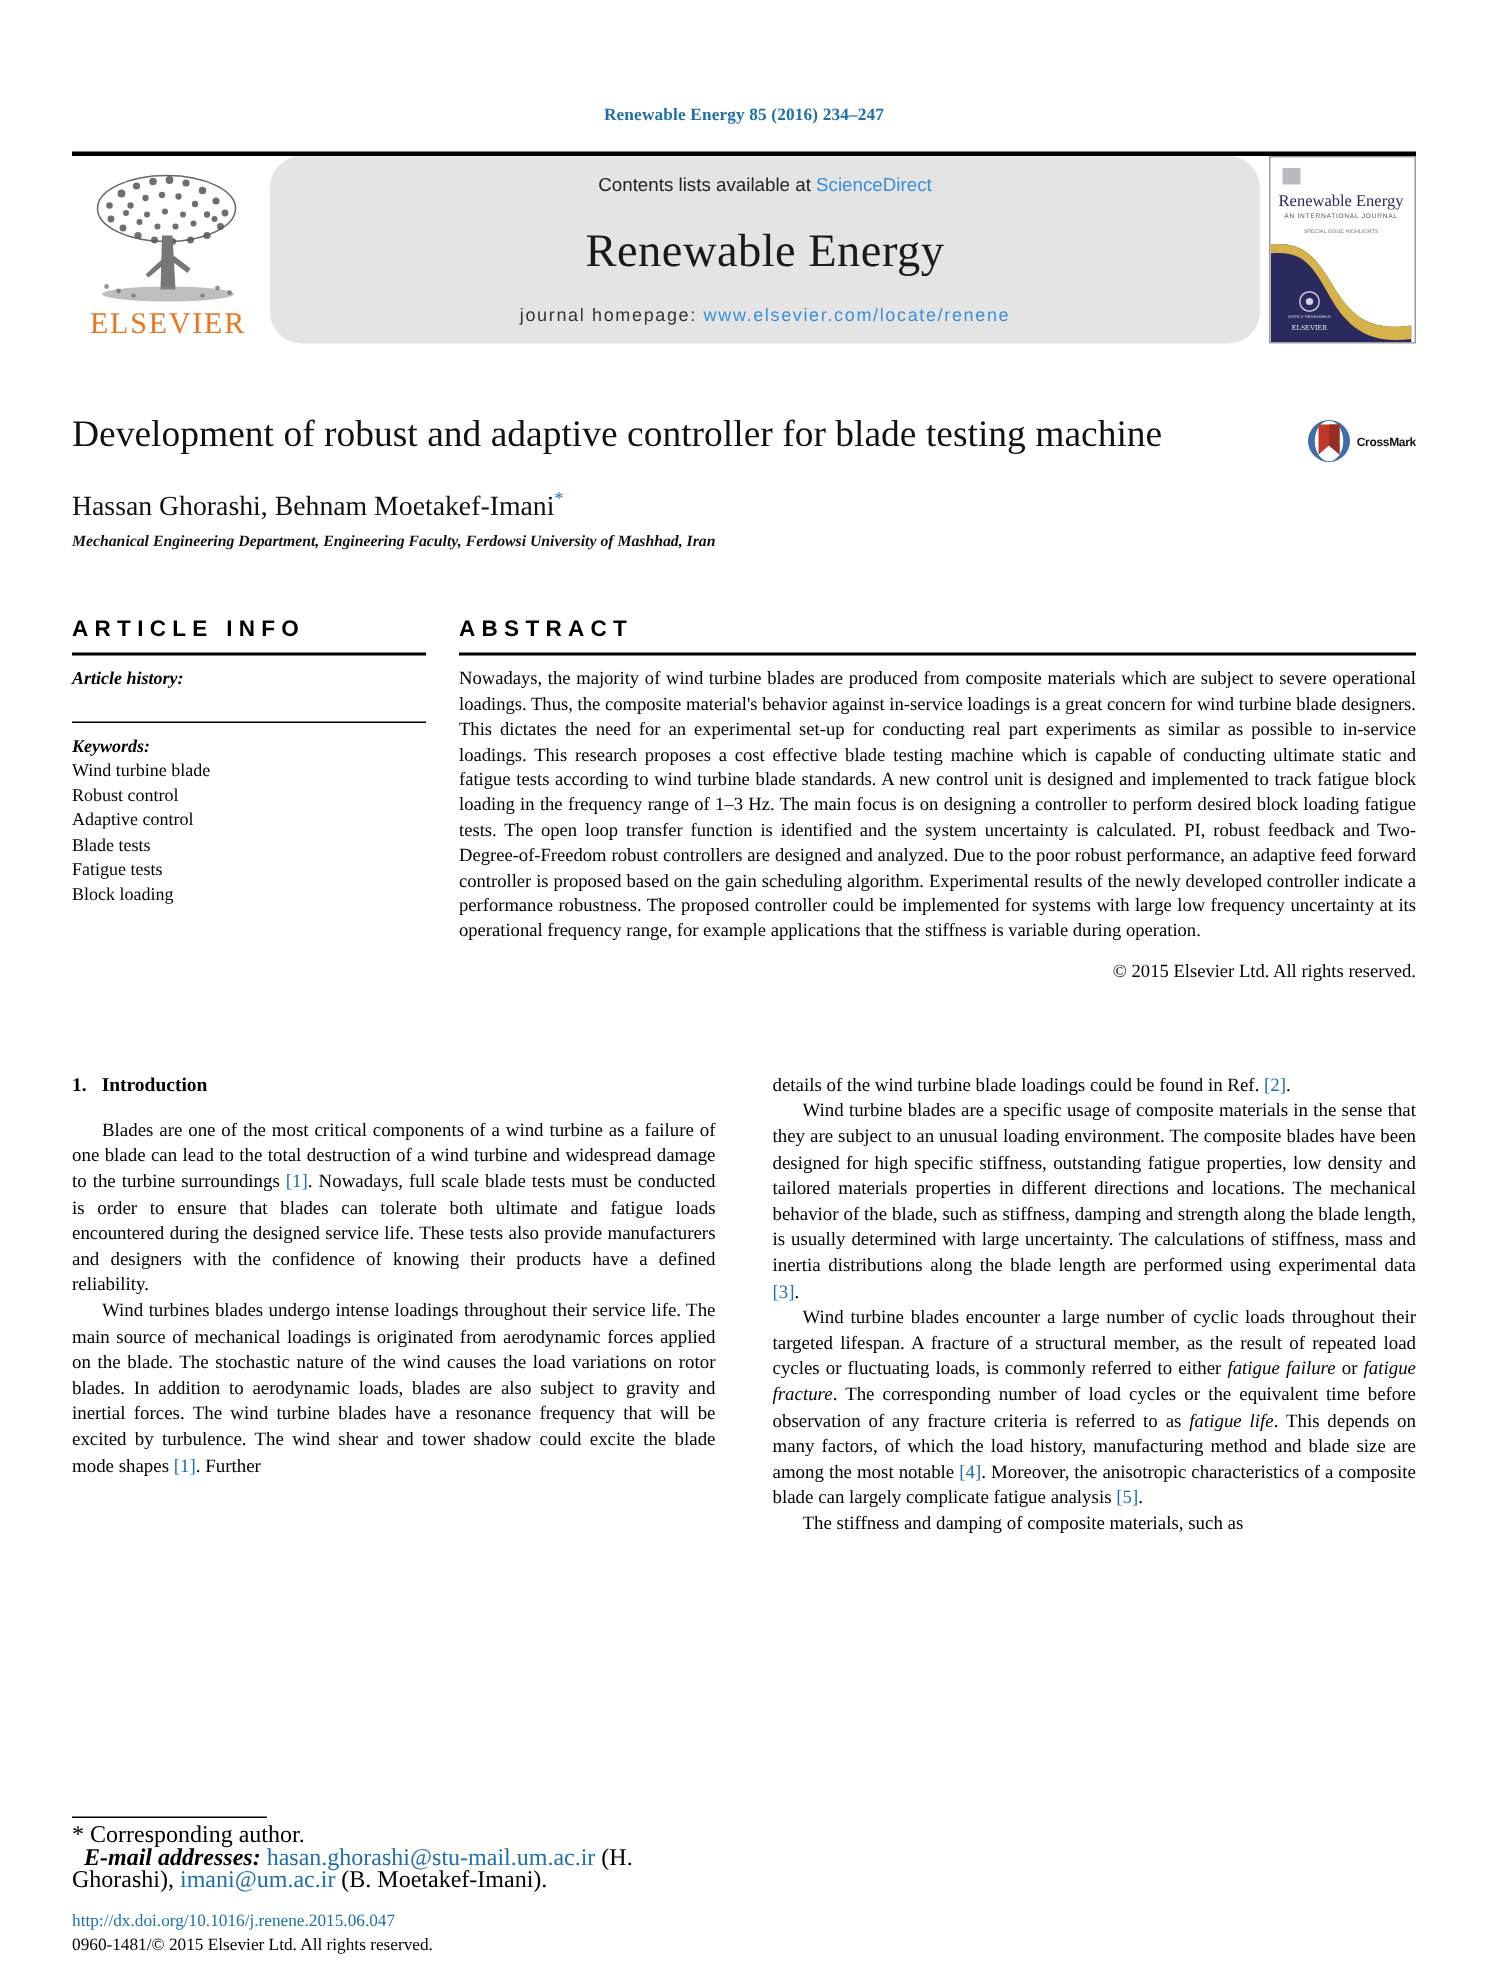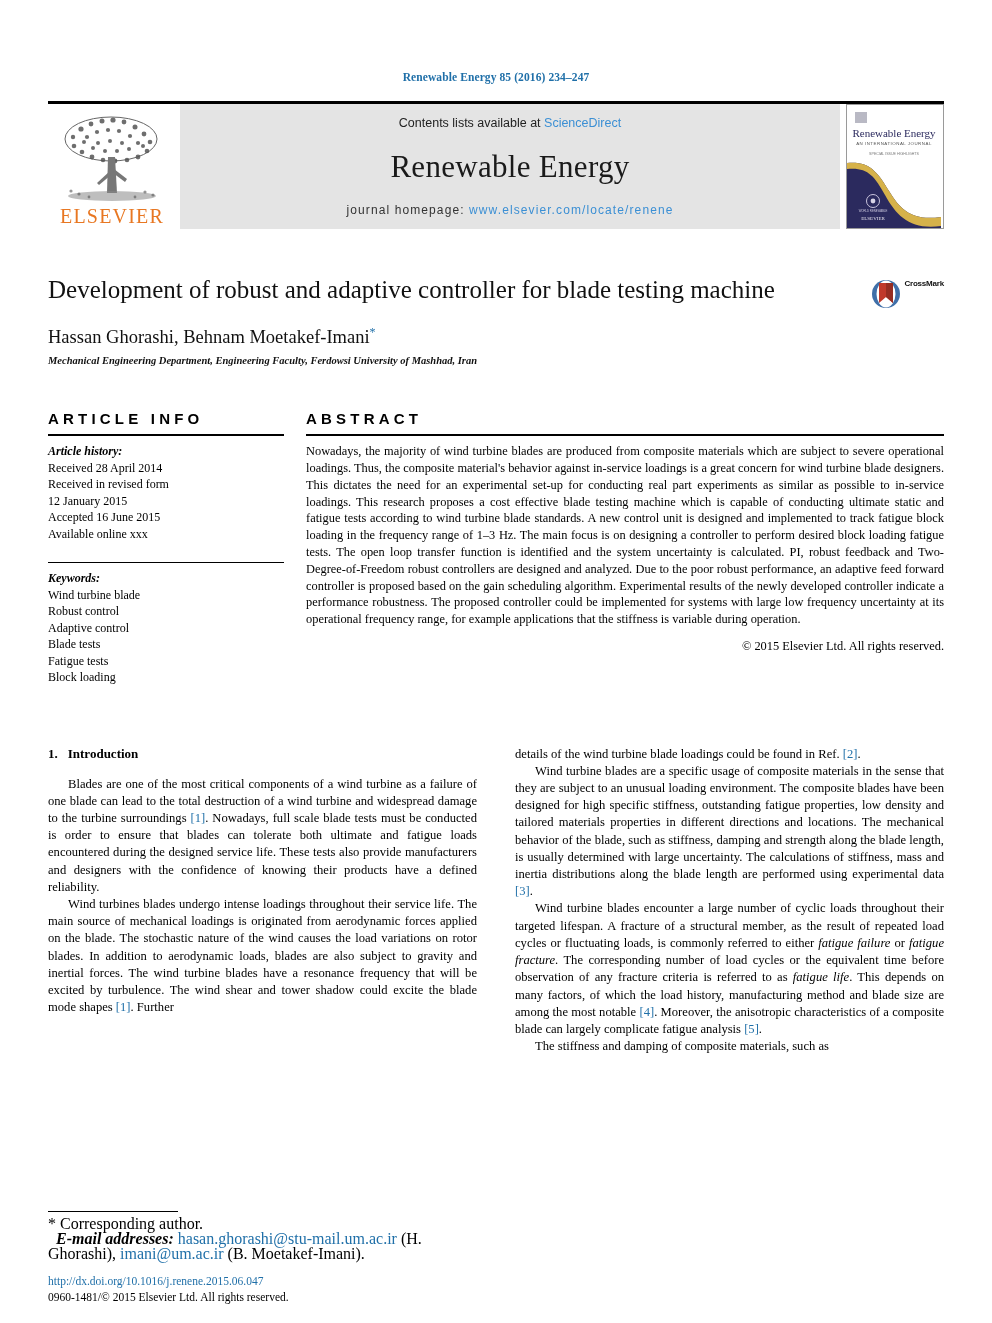--- a/index.html
+++ b/index.html
@@ -63,20 +63,21 @@
   .journal-band {
     flex: 1 1 auto;
     background: #e4e4e4;
     margin-left: 4px;
     margin-right: 6px;
     display: flex;
     flex-direction: column;
     align-items: center;
     justify-content: space-between;
     padding: 12px 0 12px 0;
+    border-radius: 21px;
   }
   .contents-line {
     font-family: "Liberation Sans", sans-serif;
     font-size: 12.5px;
     color: #222;
   }
   .contents-line .sd {
     color: #3b8fd4;
   }
   .journal-title {
@@ -132,20 +133,21 @@
   .affiliation {
     margin-top: 7px;
     font-size: 10.5px;
     font-style: italic;
     font-weight: bold;
     color: #111;
   }
   .crossmark {
     flex: 0 0 auto;
     display: flex;
+    align-items: center;
     gap: 3px;
     margin-top: 4px;
   }
   .crossmark-label {
     font-family: "Liberation Sans", sans-serif;
     font-size: 8px;
     font-weight: bold;
     color: #111;
     letter-spacing: -.2px;
   }
@@ -365,27 +367,20 @@
       <span class="crossmark-label">CrossMark</span>
     </div>
   </div>
 
   <div class="info-abstract">
 
     <div class="article-info">
       <div class="sec-heading">ARTICLE INFO</div>
       <div class="rule"></div>
       <div class="info-sub">Article history:</div>
-      <div class="info-list">
-        <div>Received 28 April 2014</div>
-        <div>Received in revised form</div>
-        <div>12 January 2015</div>
-        <div>Accepted 16 June 2015</div>
-        <div>Available online xxx</div>
-      </div>
       <div class="info-gap"></div>
       <div class="rule-thin"></div>
       <div class="info-sub">Keywords:</div>
       <div class="info-list">
         <div>Wind turbine blade</div>
         <div>Robust control</div>
         <div>Adaptive control</div>
         <div>Blade tests</div>
         <div>Fatigue tests</div>
         <div>Block loading</div>

